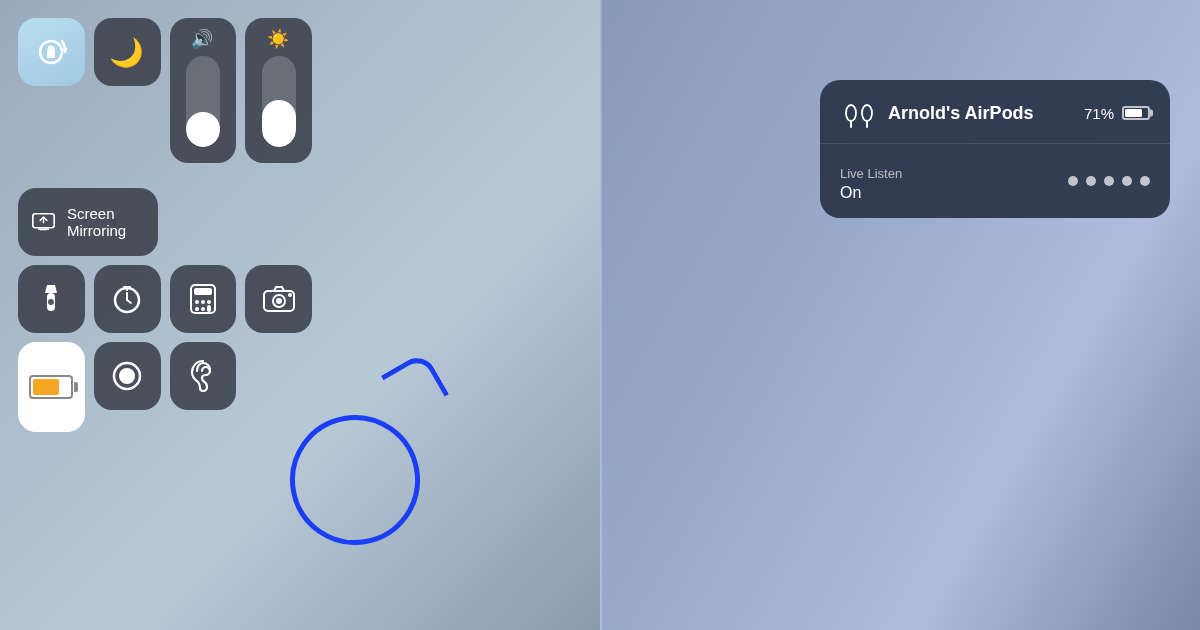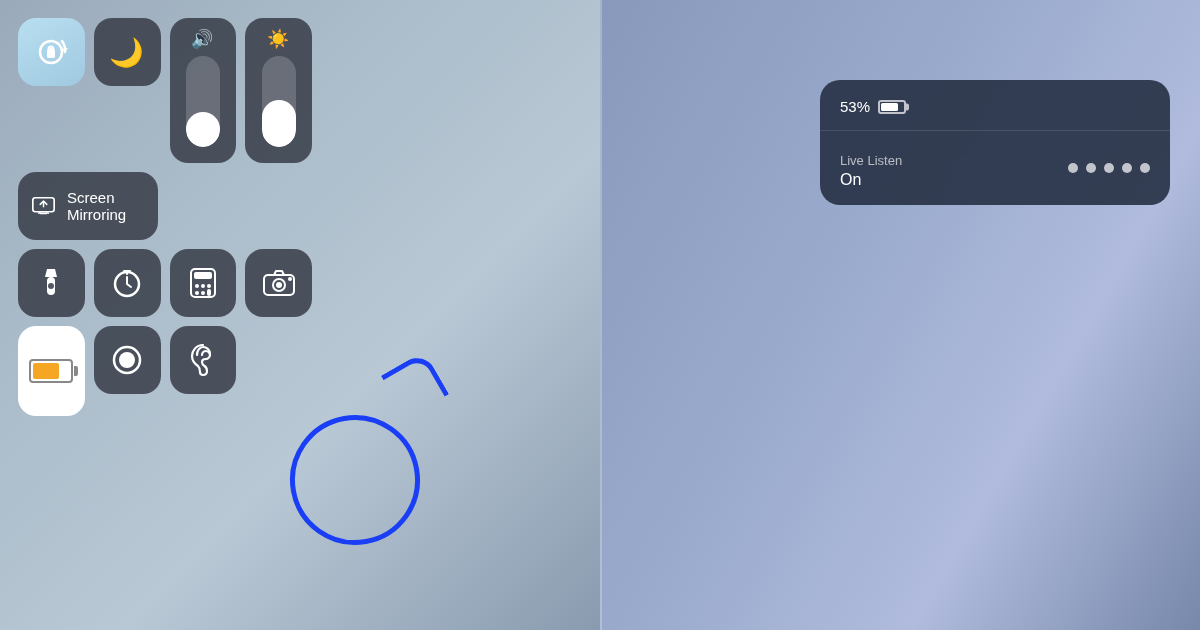--- a/index.html
+++ b/index.html
@@ -121,20 +121,21 @@
       flex: 1;
       height: 68px;
       border-radius: 18px;
       background: rgba(58, 63, 75, 0.87);
       display: flex;
       align-items: center;
       padding-left: 14px;
       gap: 12px;
       cursor: pointer;
       color: white;
+      margin-top: 16px;
     }
     .screen-mirror-label { font-size: 15px; font-weight: 500; }
 
     
     .battery-cell {
       width: 68px;
       height: 90px;
       border-radius: 18px;
       background: white;
       display: flex;
@@ -415,22 +416,34 @@
 
   </div>
 
   <div style="position:absolute; left:290px; top:415px; width:130px; height:130px; border:5px solid #1a3ef5; border-radius:50%; pointer-events:none; z-index:10; transform:rotate(-10deg);"></div>
 
   <div style="position:absolute; left:390px; top:360px; width:50px; height:50px; border-right:5px solid #1a3ef5; border-top:5px solid #1a3ef5; border-radius:0 20px 0 0; pointer-events:none; z-index:10; transform:rotate(-30deg);"></div>
 
   <div class="right-panel" style="z-index:5;">
 
     <div class="airpods-header">
+      <div class="airpods-left">
+
+        <svg width="38" height="30" viewBox="0 0 38 30" fill="none">
+
+          <ellipse cx="11" cy="15" rx="5" ry="8" stroke="white" stroke-width="1.8" fill="none"></ellipse>
+          <line x1="11" y1="23" x2="11" y2="29" stroke="white" stroke-width="2" stroke-linecap="round"></line>
+
+          <ellipse cx="27" cy="15" rx="5" ry="8" stroke="white" stroke-width="1.8" fill="none"></ellipse>
+          <line x1="27" y1="23" x2="27" y2="29" stroke="white" stroke-width="2" stroke-linecap="round"></line>
+        </svg>
+        <span class="airpods-name">Arnold's AirPods</span>
+      </div>
       <div class="airpods-right">
-        <span class="battery-pct">53%</span>
+        <span class="battery-pct">71%</span>
         <div class="battery-mini">
           <div class="battery-mini-fill"></div>
         </div>
       </div>
     </div>
 
     <div class="live-listen-row">
       <div class="live-listen-info">
         <div class="live-listen-title">Live Listen</div>
         <div class="live-listen-status">On</div>

